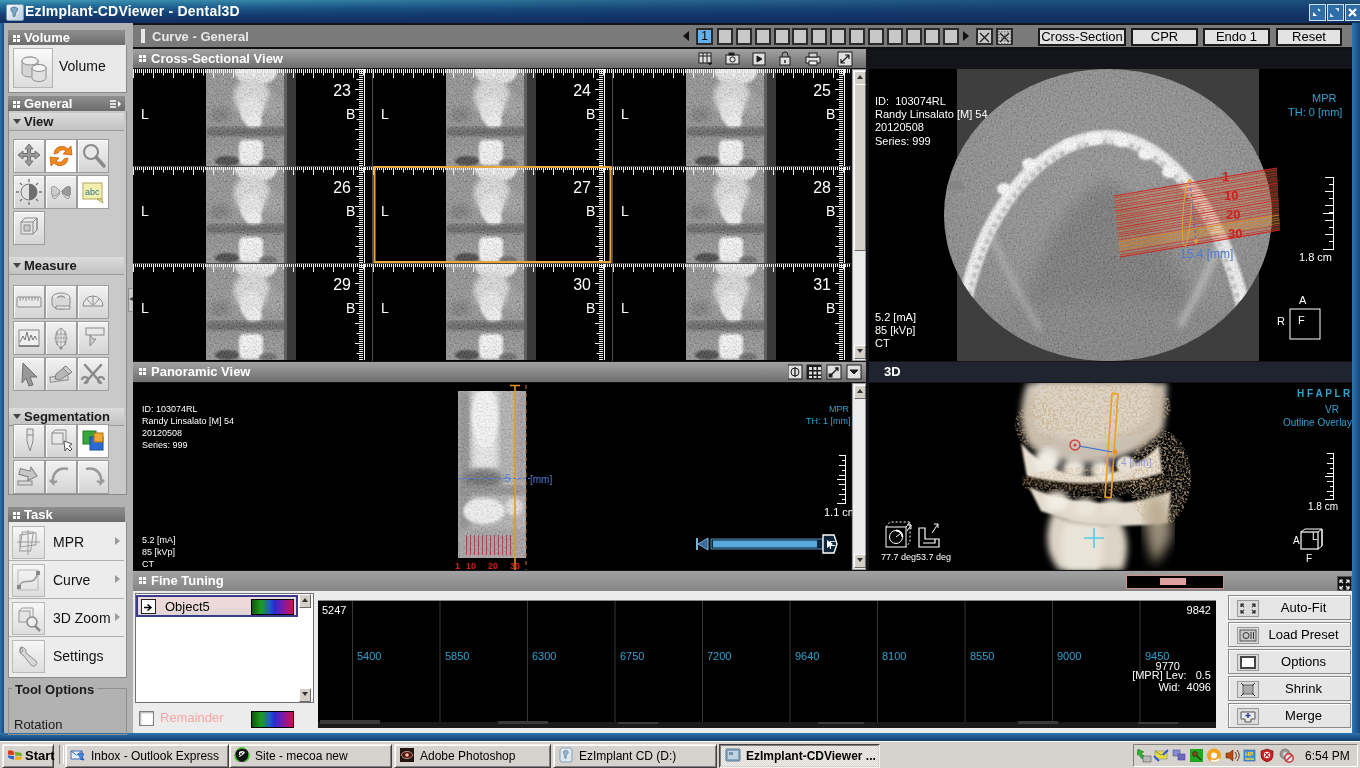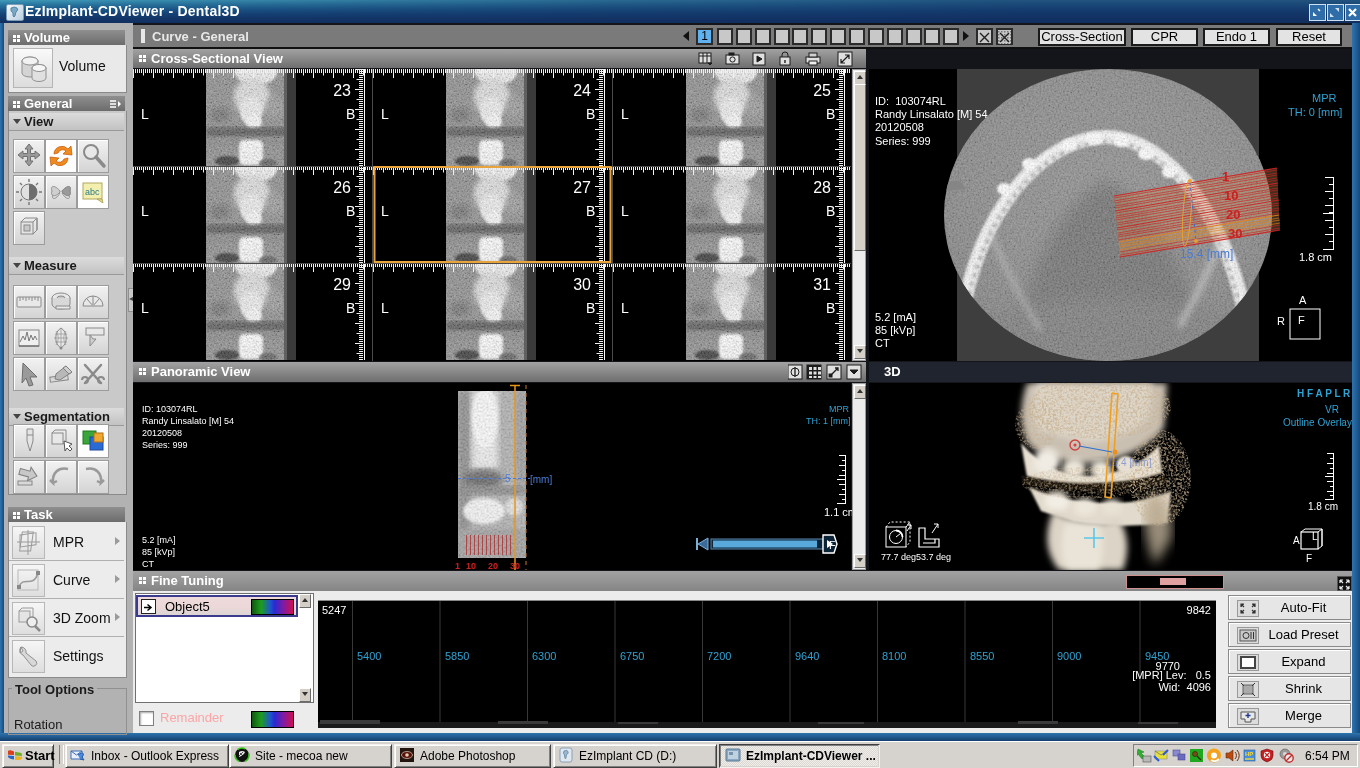--- a/index.html
+++ b/index.html
@@ -873,21 +873,21 @@
             <rect x="2" y="2" width="16" height="11" fill="#c8c8c8" stroke="#555"></rect>
             <circle cx="8" cy="7.5" r="3" fill="none" stroke="#333"></circle>
             <path d="M13,4 v7 M15.5,4 v7" stroke="#333"></path>
           </svg></div>
         <div class="lbl">Load Preset</div>
       </div>
     <div class="ftbtn" style="top:649px;">
         <div class="ic"><svg width="20" height="15">
             <rect x="3" y="2" width="14" height="11" fill="#fff" stroke="#444" stroke-width="2"></rect>
           </svg></div>
-        <div class="lbl">Expand</div>
+        <div class="lbl">Options</div>
       </div>
     <div class="ftbtn" style="top:676px;">
         <div class="ic"><svg width="20" height="15">
             <rect x="5" y="3" width="10" height="9" fill="#aaa" stroke="#666"></rect>
             <g stroke="#333">
               <path d="M3,1 l3,3 M17,1 l-3,3 M3,14 l3,-3 M17,14 l-3,-3"></path>
             </g>
           </svg></div>
         <div class="lbl">Shrink</div>
       </div>

